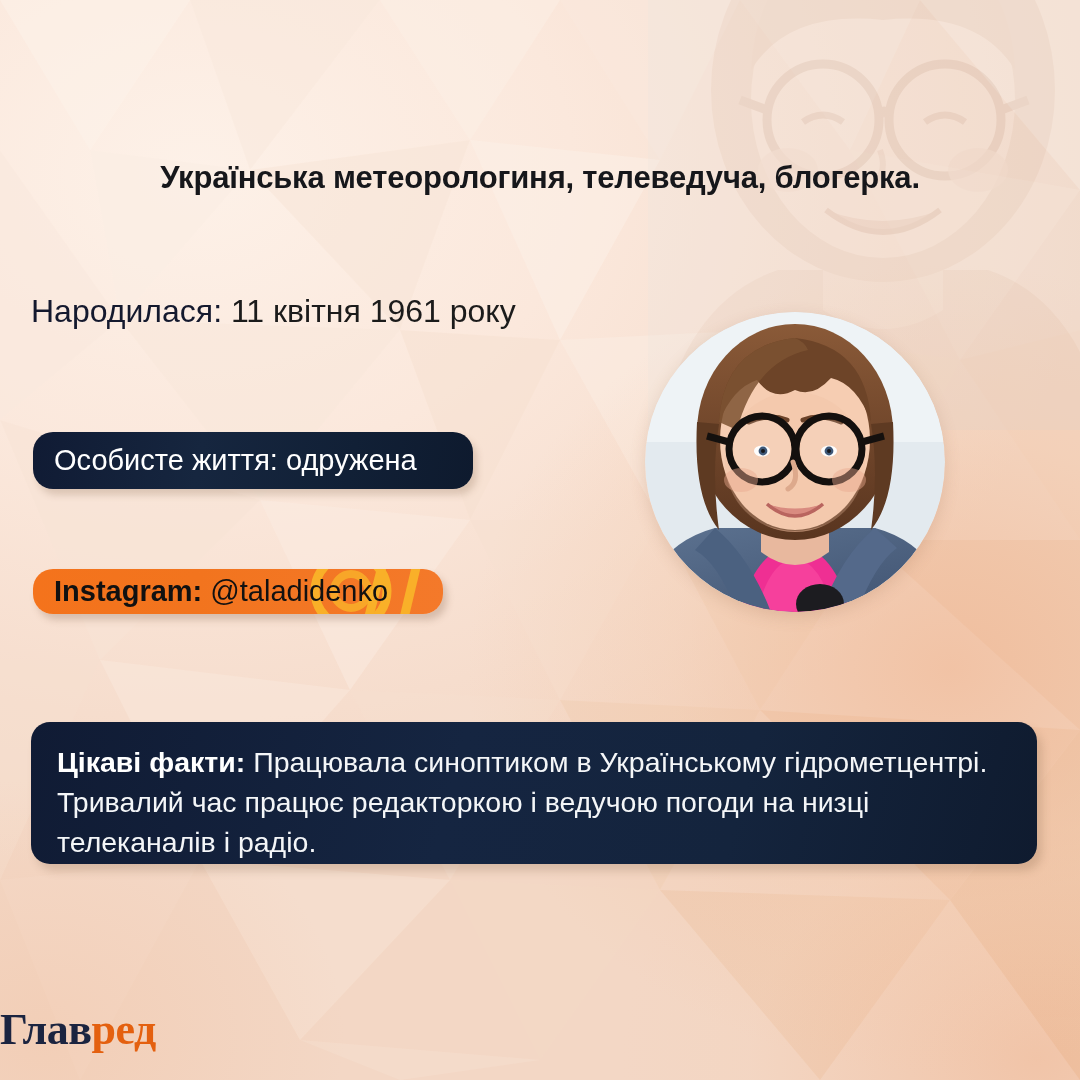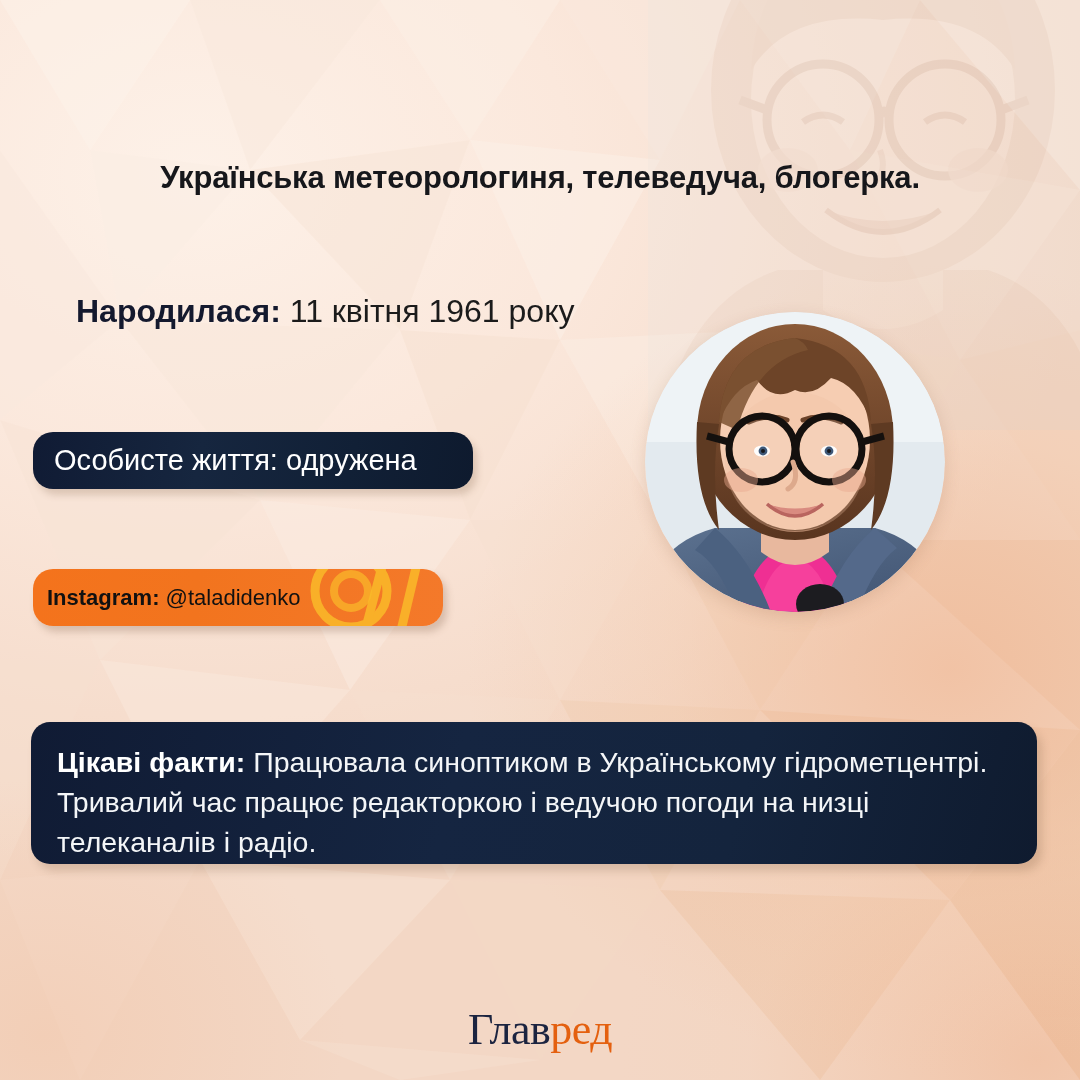--- a/index.html
+++ b/index.html
@@ -77,23 +77,22 @@
   
   #birth {
     position: absolute;
     left: 31px;
     top: 293px;
     font-size: 32px;
     color: #13182c;
     white-space: nowrap;
   }
   #birth .lbl {
-    font-weight: bold;
+    font-weight: normal;
     color: #14192e;
-    margin-left: 45px;
   }
   #birth .val {
     font-weight: normal;
     color: #1b1b1b;
   }
 
   
   #portrait {
     position: absolute;
     left: 645px;
@@ -124,26 +123,26 @@
     background: linear-gradient(100deg, #101b34 0%, #16263f 38%, #112036 72%, #0e1a2e 100%);
     box-shadow: 4px 6px 7px rgba(120,85,60,0.22);
     color: #ffffff;
     font-size: 29px;
     font-weight: normal;
   }
   #pill-instagram {
     left: 33px;
     top: 569px;
     width: 410px;
-    height: 57px;
-    padding: 0 14px;
+    height: 45px;
+    padding: 0 21px;
     background: linear-gradient(96deg, #f4731c 0%, #f2741e 40%, #f4792a 100%);
     box-shadow: 4px 6px 7px rgba(120,85,60,0.25);
     color: #111111;
-    font-size: 22px;
+    font-size: 29px;
     overflow: hidden;
   }
   #pill-instagram .ig-deco {
     position: absolute;
     inset: 0;
     pointer-events: none;
   }
   #pill-instagram .ig-text {
     position: relative;
     z-index: 2;
@@ -175,24 +174,23 @@
   #facts .body {
     font-weight: normal;
   }
 
   
   #logo {
     position: absolute;
     left: 0;
     top: 1004px;
     width: 1080px;
-    text-align: center;
     font-family: "Liberation Serif", serif;
     font-size: 44px;
-    font-weight: normal;
+    font-weight: bold;
     letter-spacing: -0.5px;
   }
   #logo .a { color: #1b2440; }
   #logo .b { color: #e4600f; }
 </style>
 </head>
 <body>
 
 <div id="card">
 

